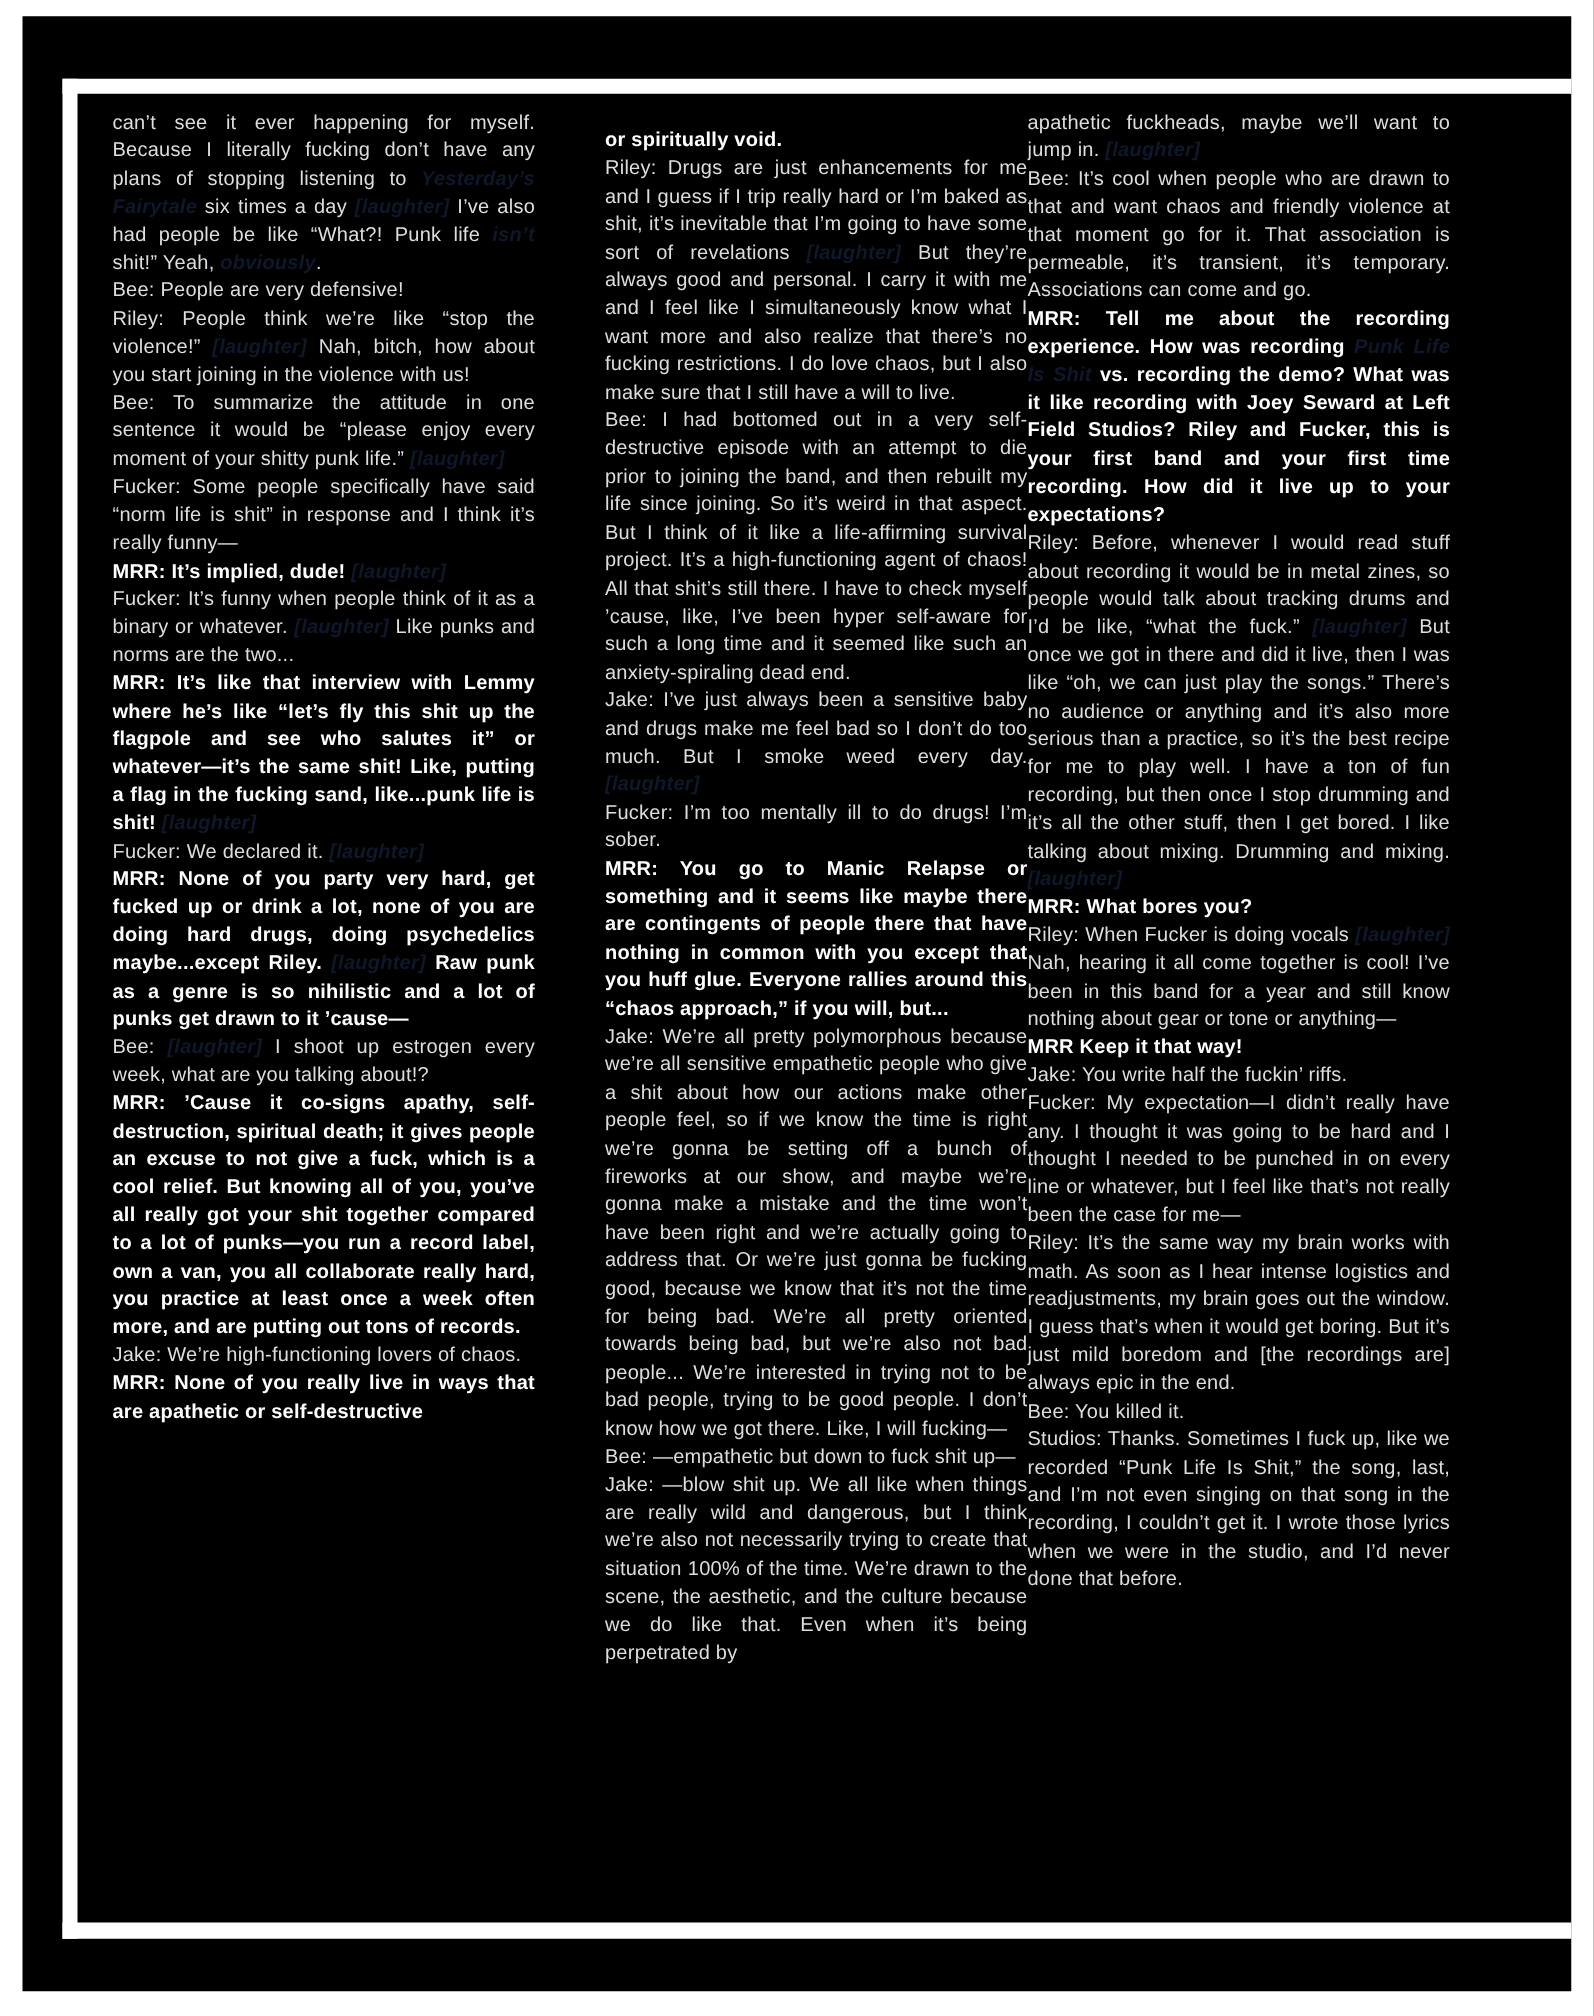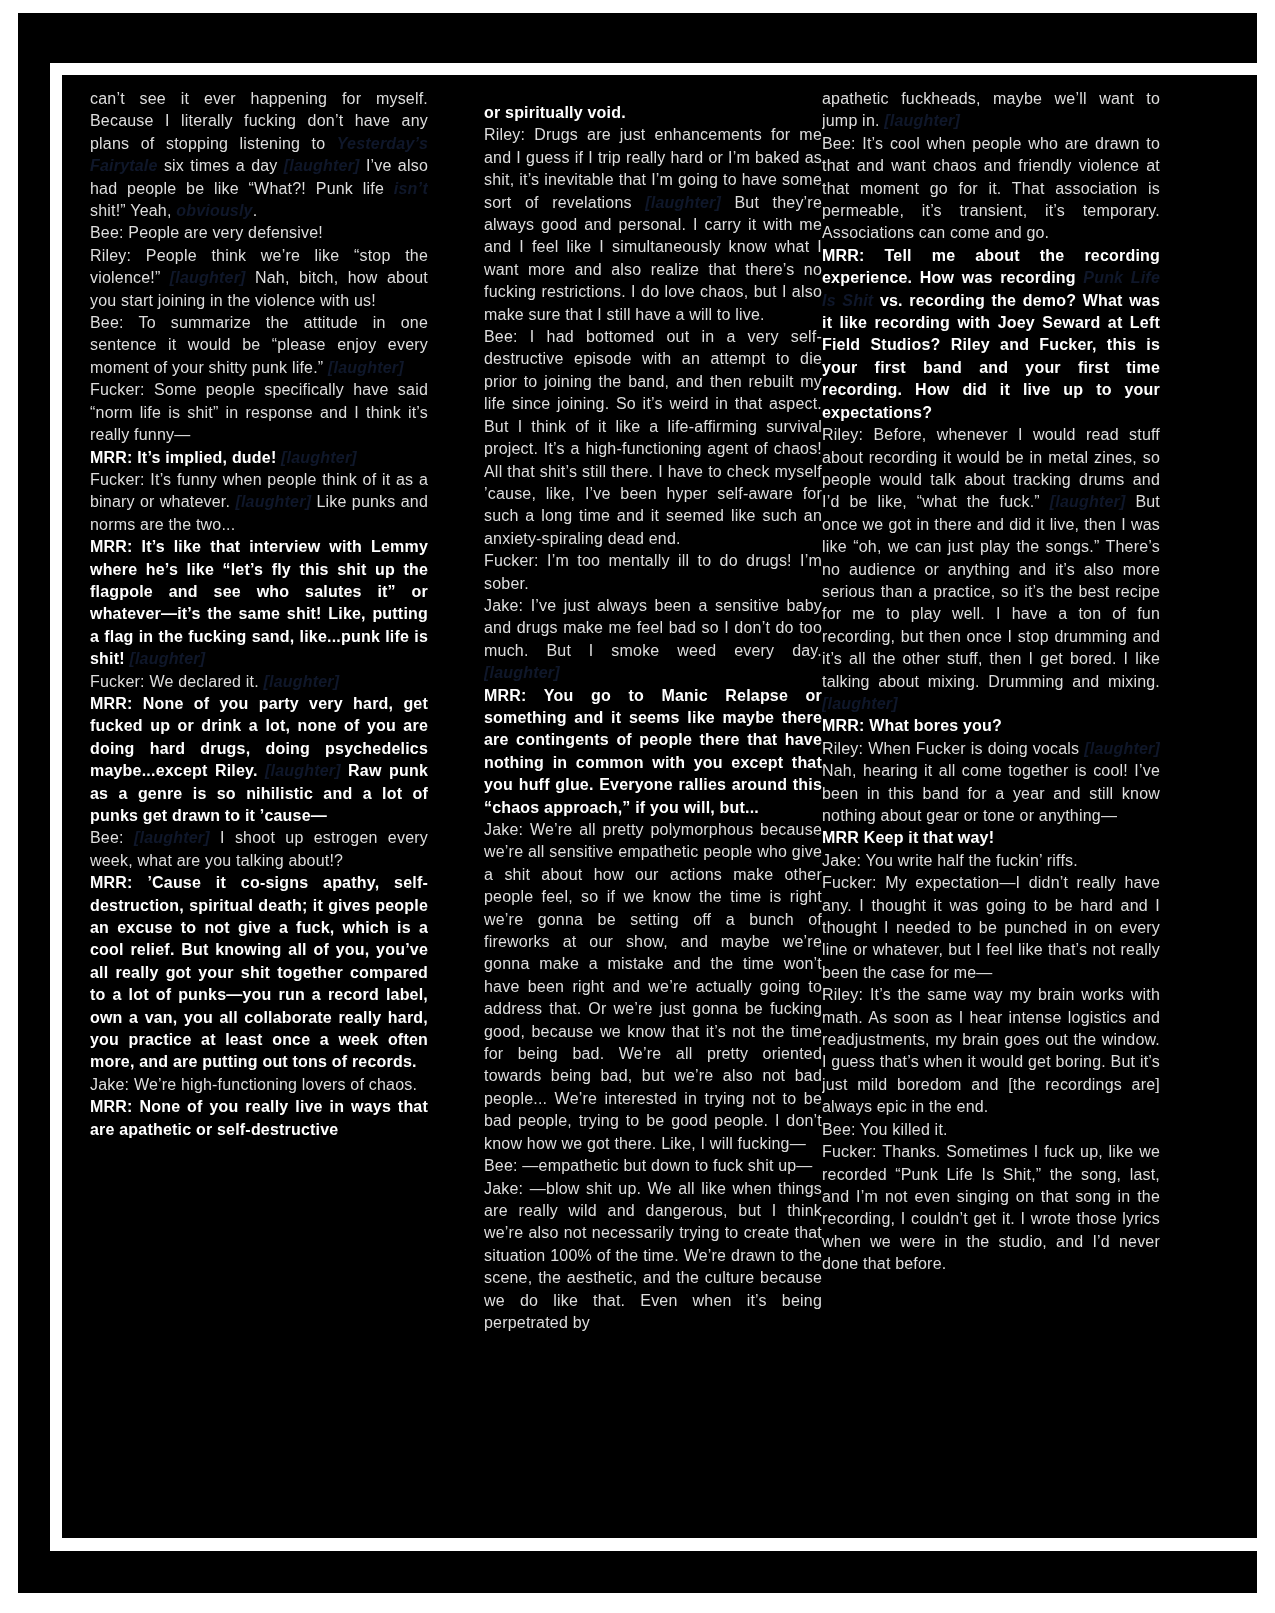--- a/index.html
+++ b/index.html
@@ -46,33 +46,33 @@
     <p class="q gap"><span>MRR: None of you party very hard, get fucked up or drink a lot, none of you are doing hard drugs, doing psychedelics maybe...except Riley. </span><span class="em">[laughter]</span><span> Raw punk as a genre is so nihilistic and a lot of punks get drawn to it ’cause—</span></p>
     <p class="a"><span>Bee: </span><span class="em">[laughter]</span><span> I shoot up estrogen every week, what are you talking about!?</span></p>
     <p class="q gap"><span>MRR: ’Cause it co-signs apathy, self-destruction, spiritual death; it gives people an excuse to not give a fuck, which is a cool relief. But knowing all of you, you’ve all really got your shit together compared to a lot of punks—you run a record label, own a van, you all collaborate really hard, you practice at least once a week often more, and are putting out tons of records.</span></p>
     <p class="a"><span>Jake: We’re high-functioning lovers of chaos.</span></p>
     <p class="q gap"><span>MRR: None of you really live in ways that are apathetic or self-destructive</span></p>
   </div>
 <div id="col2" class="column">
     <p class="q"><span>or spiritually void.</span></p>
     <p class="a"><span>Riley: Drugs are just enhancements for me and I guess if I trip really hard or I’m baked as shit, it’s inevitable that I’m going to have some sort of revelations </span><span class="em">[laughter]</span><span> But they’re always good and personal. I carry it with me and I feel like I simultaneously know what I want more and also realize that there’s no fucking restrictions. I do love chaos, but I also make sure that I still have a will to live.</span></p>
     <p class="a"><span>Bee: I had bottomed out in a very self-destructive episode with an attempt to die prior to joining the band, and then rebuilt my life since joining. So it’s weird in that aspect. But I think of it like a life-affirming survival project. It’s a high-functioning agent of chaos! All that shit’s still there. I have to check myself ’cause, like, I’ve been hyper self-aware for such a long time and it seemed like such an anxiety-spiraling dead end.</span></p>
+    <p class="a"><span>Jake: I’ve just always been a sensitive baby and drugs make me feel bad so I don’t do too much. But I smoke weed every day. </span><span class="em">[laughter]</span></p>
     <p class="a"><span>Fucker: I’m too mentally ill to do drugs! I’m sober.</span></p>
-    <p class="a"><span>Jake: I’ve just always been a sensitive baby and drugs make me feel bad so I don’t do too much. But I smoke weed every day. </span><span class="em">[laughter]</span></p>
     <p class="q gap"><span>MRR: You go to Manic Relapse or something and it seems like maybe there are contingents of people there that have nothing in common with you except that you huff glue. Everyone rallies around this “chaos approach,” if you will, but...</span></p>
     <p class="a"><span>Jake: We’re all pretty polymorphous because we’re all sensitive empathetic people who give a shit about how our actions make other people feel, so if we know the time is right we’re gonna be setting off a bunch of fireworks at our show, and maybe we’re gonna make a mistake and the time won’t have been right and we’re actually going to address that. Or we’re just gonna be fucking good, because we know that it’s not the time for being bad. We’re all pretty oriented towards being bad, but we’re also not bad people... We’re interested in trying not to be bad people, trying to be good people. I don’t know how we got there. Like, I will fucking—</span></p>
     <p class="a"><span>Bee: —empathetic but down to fuck shit up—</span></p>
     <p class="a"><span>Jake: —blow shit up. We all like when things are really wild and dangerous, but I think we’re also not necessarily trying to create that situation 100% of the time. We’re drawn to the scene, the aesthetic, and the culture because we do like that. Even when it’s being perpetrated by</span></p>
   </div>
 <div id="col3" class="column">
     <p class="a"><span>apathetic fuckheads, maybe we’ll want to jump in. </span><span class="em">[laughter]</span></p>
     <p class="a"><span>Bee: It’s cool when people who are drawn to that and want chaos and friendly violence at that moment go for it. That association is permeable, it’s transient, it’s temporary. Associations can come and go.</span></p>
     <p class="q gap"><span>MRR: Tell me about the recording experience. How was recording </span><span class="em">Punk Life Is Shit</span><span> vs. recording the demo? What was it like recording with Joey Seward at Left Field Studios? Riley and Fucker, this is your first band and your first time recording. How did it live up to your expectations?</span></p>
     <p class="a"><span>Riley: Before, whenever I would read stuff about recording it would be in metal zines, so people would talk about tracking drums and I’d be like, “what the fuck.” </span><span class="em">[laughter]</span><span> But once we got in there and did it live, then I was like “oh, we can just play the songs.” There’s no audience or anything and it’s also more serious than a practice, so it’s the best recipe for me to play well. I have a ton of fun recording, but then once I stop drumming and it’s all the other stuff, then I get bored. I like talking about mixing. Drumming and mixing. </span><span class="em">[laughter]</span></p>
     <p class="q gap"><span>MRR: What bores you?</span></p>
     <p class="a"><span>Riley: When Fucker is doing vocals </span><span class="em">[laughter]</span><span> Nah, hearing it all come together is cool! I’ve been in this band for a year and still know nothing about gear or tone or anything—</span></p>
     <p class="q gap"><span>MRR Keep it that way!</span></p>
     <p class="a"><span>Jake: You write half the fuckin’ riffs.</span></p>
     <p class="a"><span>Fucker: My expectation—I didn’t really have any. I thought it was going to be hard and I thought I needed to be punched in on every line or whatever, but I feel like that’s not really been the case for me—</span></p>
     <p class="a"><span>Riley: It’s the same way my brain works with math. As soon as I hear intense logistics and readjustments, my brain goes out the window. I guess that’s when it would get boring. But it’s just mild boredom and [the recordings are] always epic in the end.</span></p>
     <p class="a"><span>Bee: You killed it.</span></p>
-    <p class="a"><span>Fucker: Thanks. Sometimes I fuck up, like we recorded “Punk Life Is Shit,” the song, last, and I’m not even singing on that song in the recording, I couldn’t get it. I wrote those lyrics when we were in the studio, and I’d never done that before.</span></p>
+    <p class="a"><span>Studios: Thanks. Sometimes I fuck up, like we recorded “Punk Life Is Shit,” the song, last, and I’m not even singing on that song in the recording, I couldn’t get it. I wrote those lyrics when we were in the studio, and I’d never done that before.</span></p>
   </div>
 
 </body></html>

